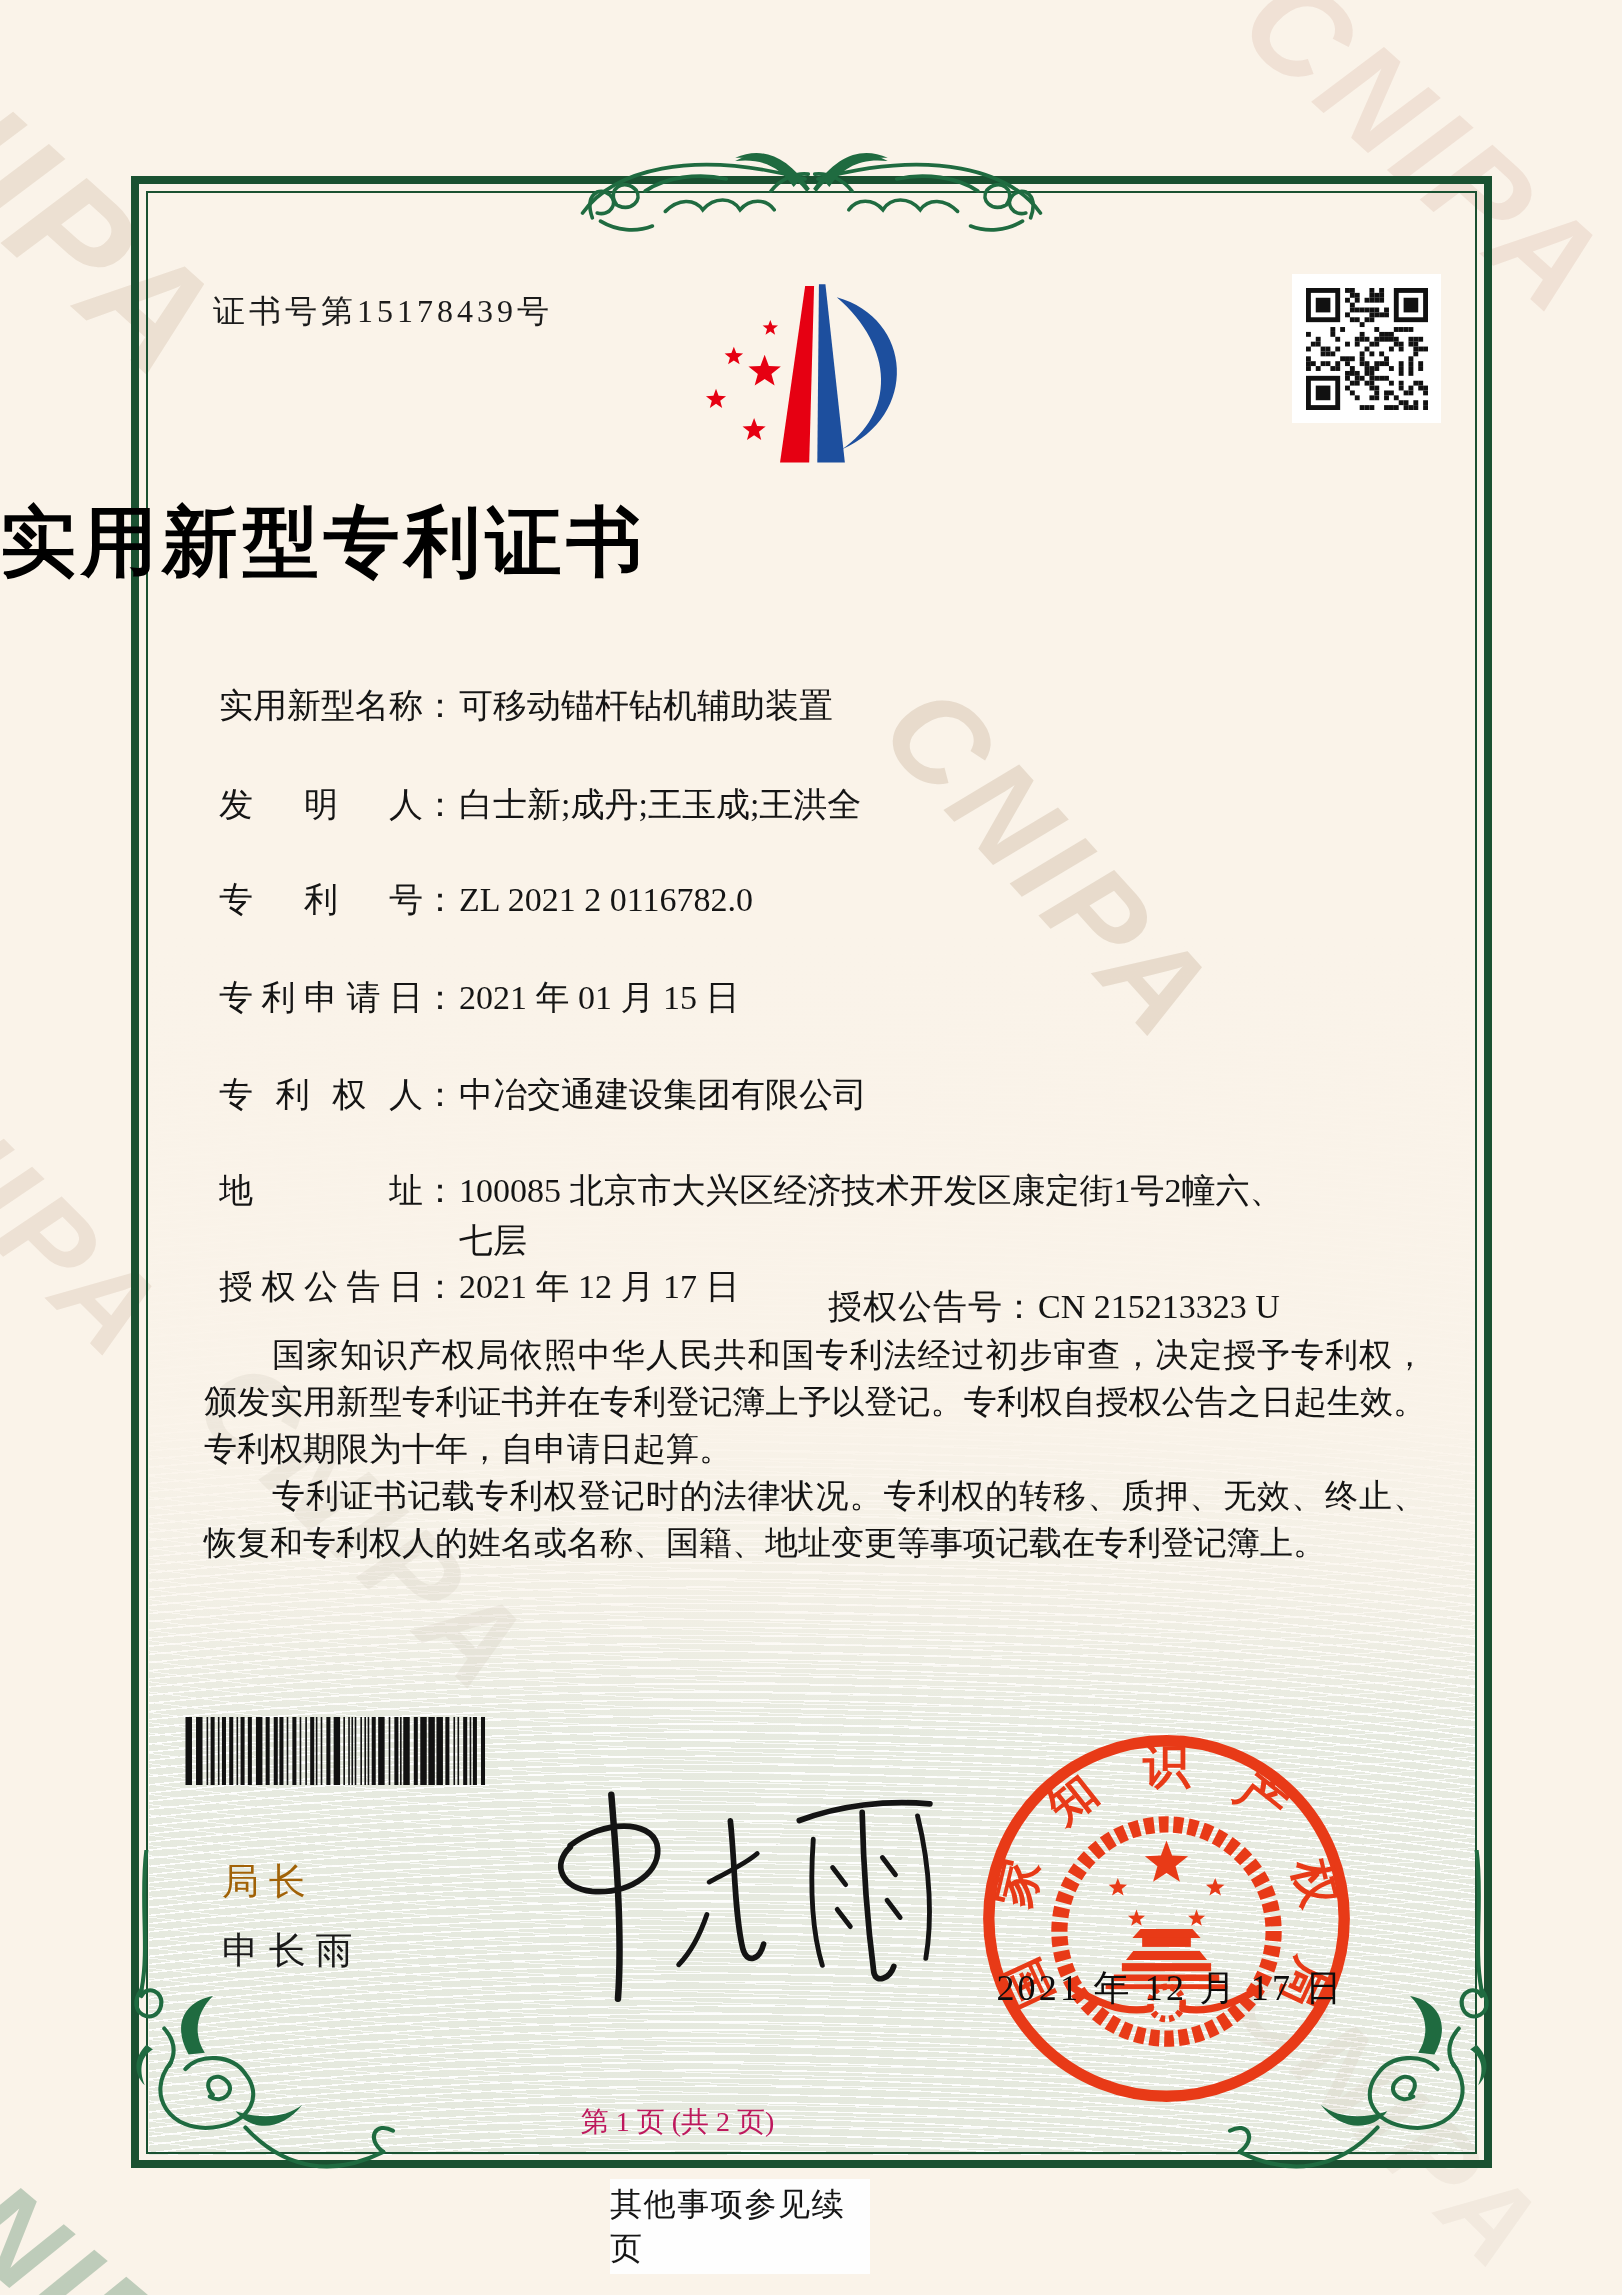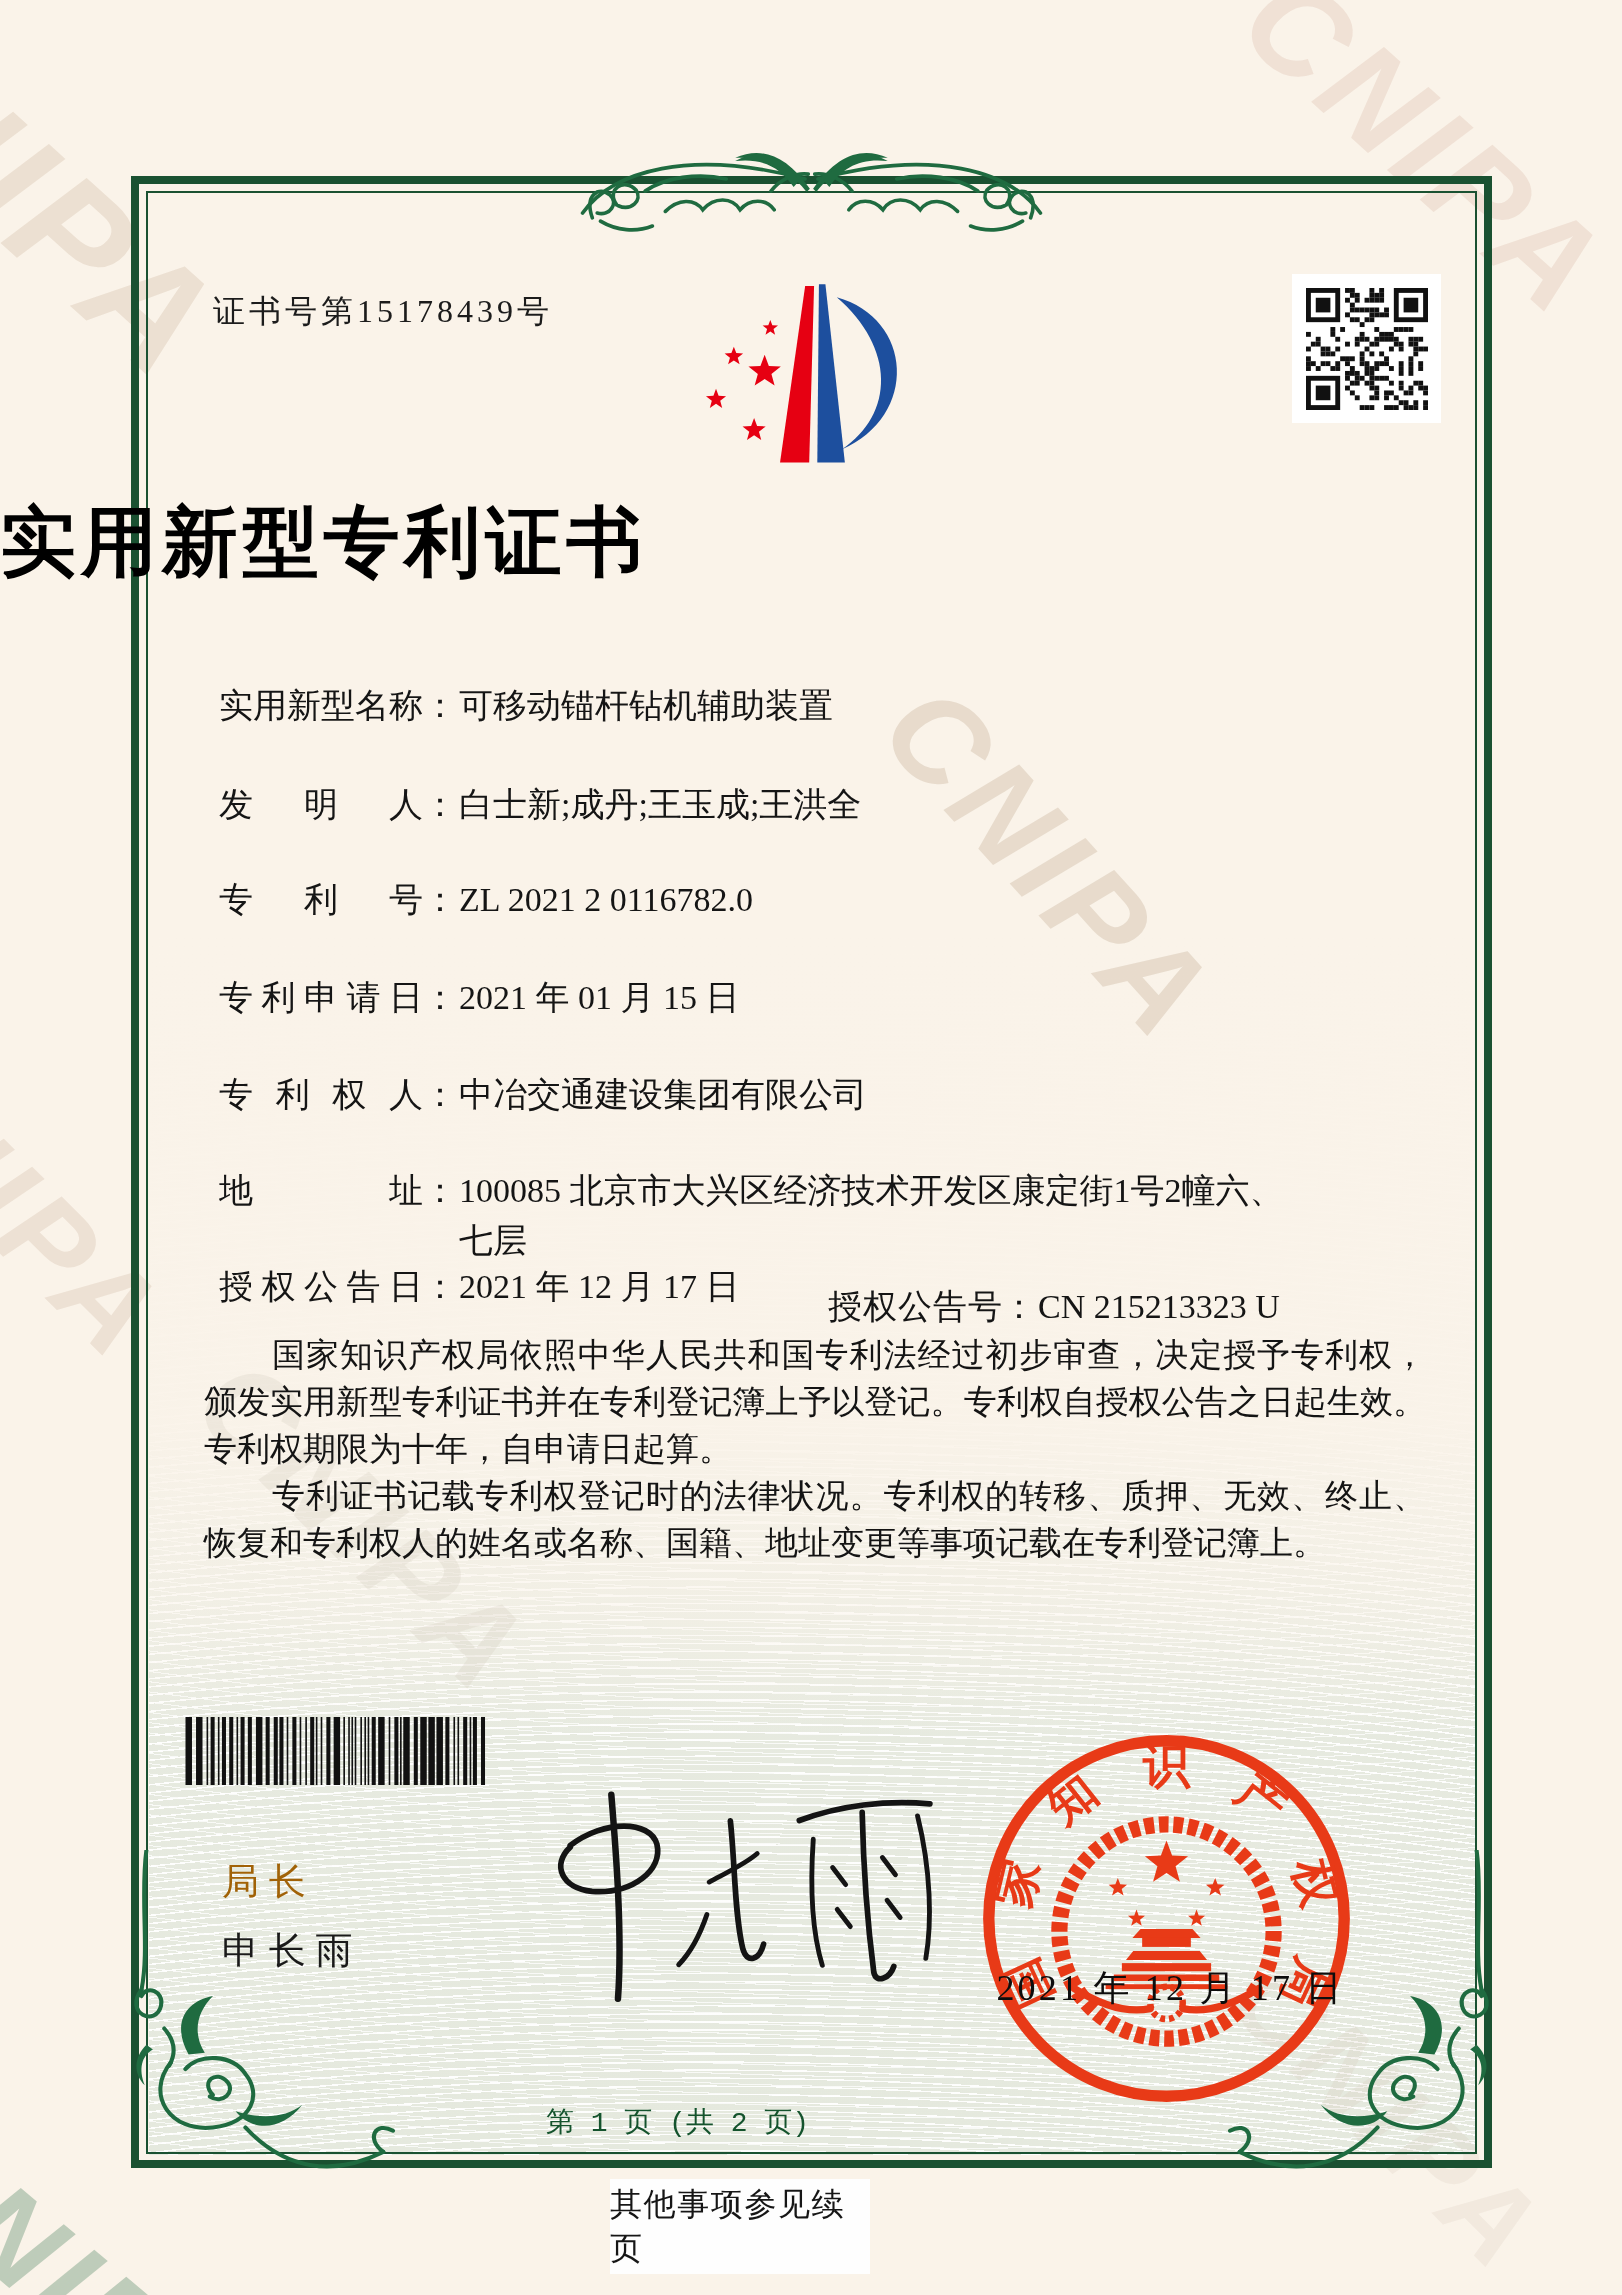--- a/index.html
+++ b/index.html
@@ -44,21 +44,21 @@
   .barcode{position:absolute;z-index:5;left:185px;top:1717px;}
   .officer-title{position:absolute;z-index:5;left:222px;top:1857px;font-size:37px;letter-spacing:9.7px;
       font-family:"Liberation Sans","DejaVu Sans",sans-serif;color:#a16207;}
   .officer-name{position:absolute;z-index:5;left:222px;top:1926px;font-size:37px;letter-spacing:9.7px;
       font-family:"Liberation Sans","DejaVu Sans",sans-serif;color:#1a1a1a;}
   .signature{position:absolute;z-index:6;left:503px;top:1774px;}
   .seal{position:absolute;z-index:6;left:975px;top:1727px;}
   .seal-date{position:absolute;z-index:7;left:992px;top:1964px;width:357px;text-align:center;
       font-size:36px;letter-spacing:3.2px;color:#0d0d0d;}
   .page-indicator{position:absolute;z-index:5;left:487px;top:2103px;width:381px;text-align:center;
-      font-size:28px;color:#14532d;font-family:Liberation Mono, monospace;}
+      font-size:28px;color:#be185d;}
   .cont-band{position:absolute;z-index:4;left:610px;top:2179px;width:260px;height:95px;background:#fefefe;
       display:flex;align-items:center;justify-content:center;}
   .cont-band span{font-size:32px;letter-spacing:1.6px;color:#161616;}
 </style>
 </head>
 <body>
 
 <div class="page">
 
   <div class="waves"></div>

